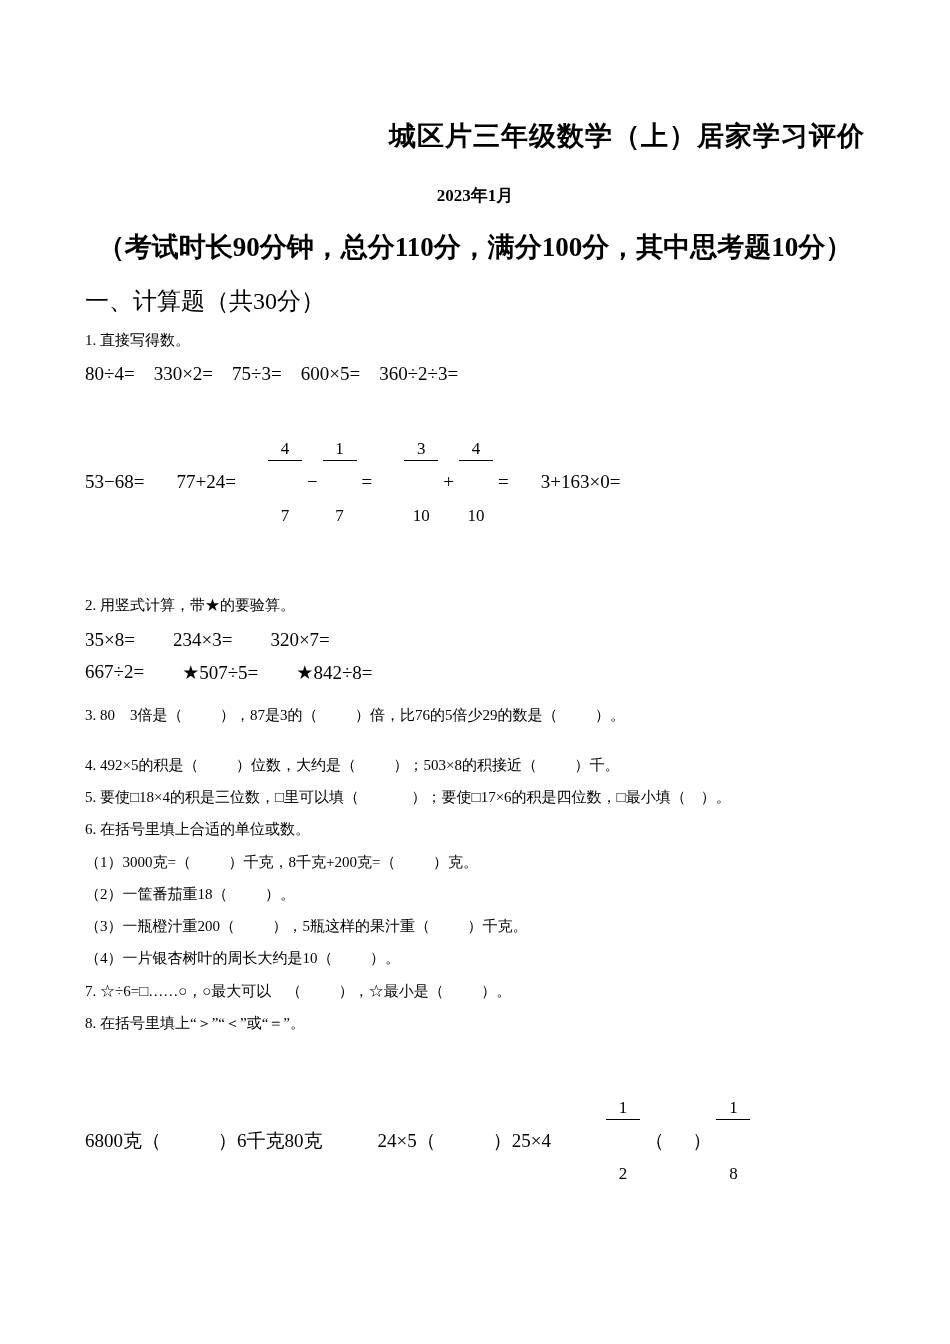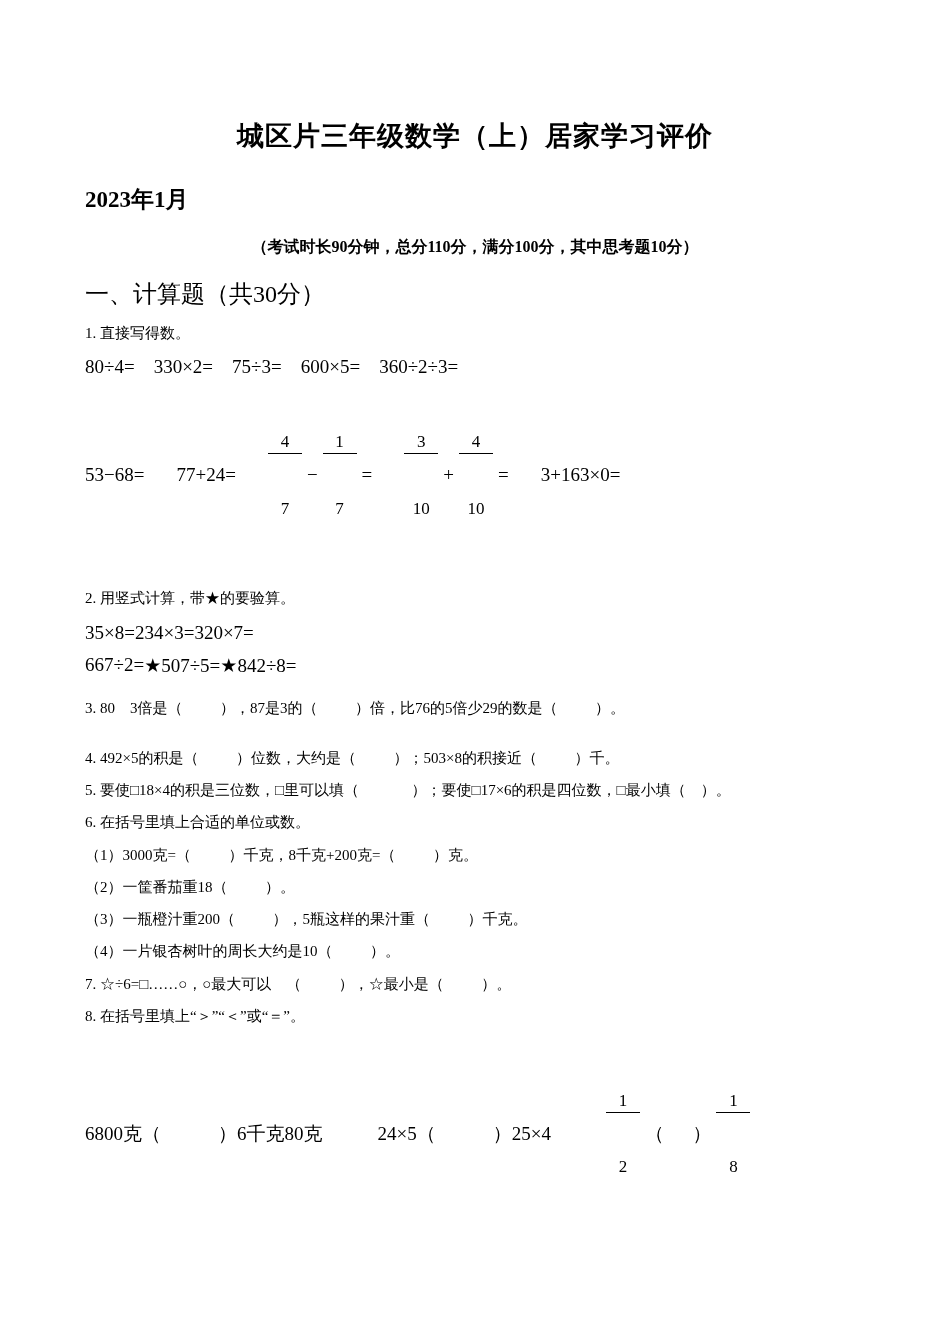--- a/index.html
+++ b/index.html
@@ -11,35 +11,36 @@
   }
   .page {
     width: 950px;
     min-height: 1344px;
     box-sizing: border-box;
     padding: 118px 85px 40px 85px;
     background: #ffffff;
     overflow: hidden;
   }
   .title {
-    text-align: center;
+    text-align: right;
     font-weight: bold;
     font-size: 27px;
     margin: 0 0 30px 0;
     letter-spacing: 1px;
   }
   .subtitle {
+    text-align: center;
     font-weight: bold;
-    font-size: 23px;
+    font-size: 17px;
     margin: 0 0 22px 0;
   }
   .exam-info {
     text-align: center;
     font-weight: bold;
-    font-size: 16px;
+    font-size: 27px;
     margin: 0 0 20px 0;
   }
   .section-heading {
     font-weight: normal;
     font-size: 24px;
     margin: 14px 0 10px 0;
   }
   .line {
     font-size: 15px;
     line-height: 1.75;
@@ -48,21 +49,21 @@
   }
   .row {
     display: flex;
     align-items: center;
     font-size: 19px;
     margin: 10px 0;
   }
   .row > span { white-space: pre-wrap; }
   .gap45 { gap: 19px; }
   .gap32 { gap: 32px; }
-  .gap38 { }
+  .gap38 { gap: 38px; }
   .gap55 { gap: 55px; }
   .tall { min-height: 58px; }
   .fexpr {
     display: inline-flex;
     align-items: center;
     gap: 5px;
   }
   .frac {
     display: inline-block;
     text-align: center;

